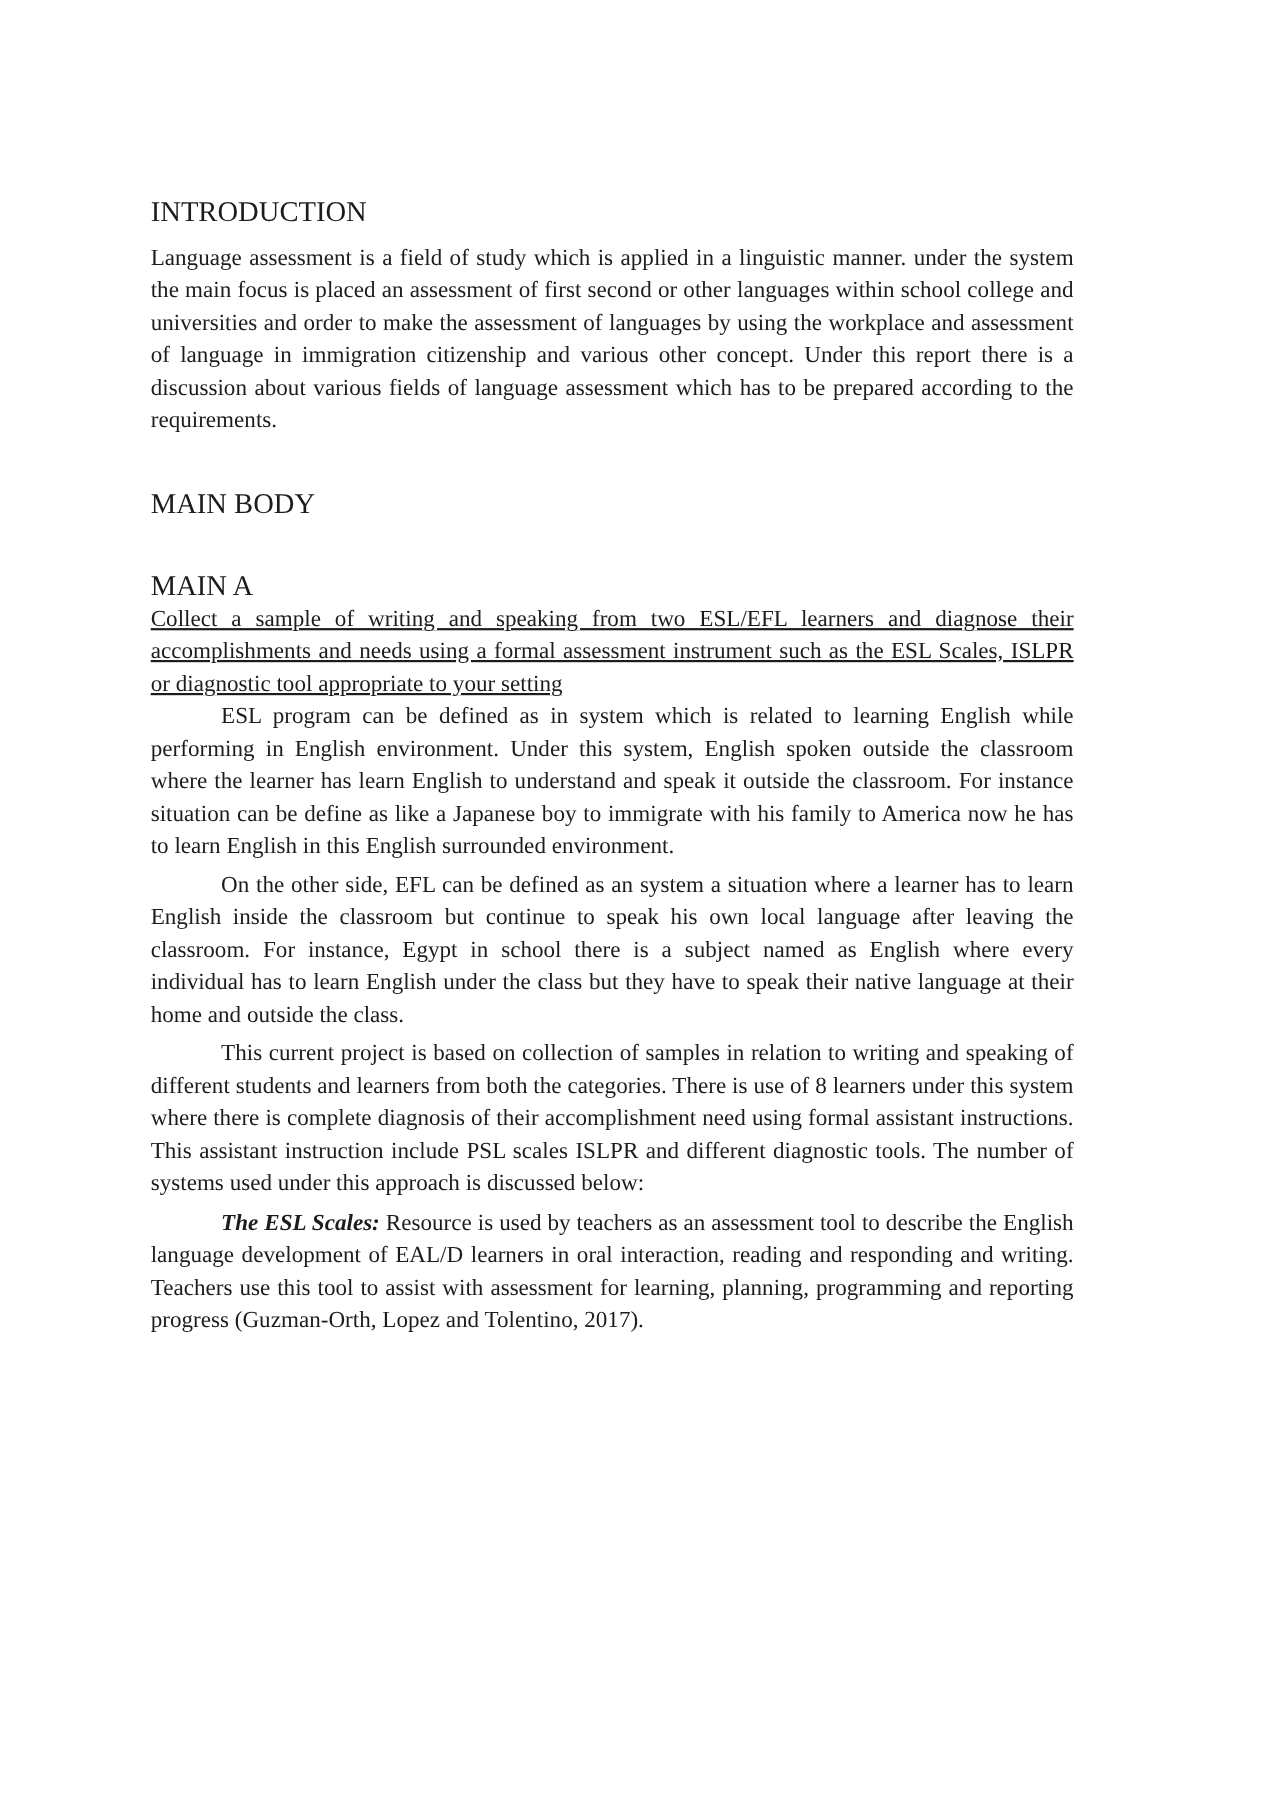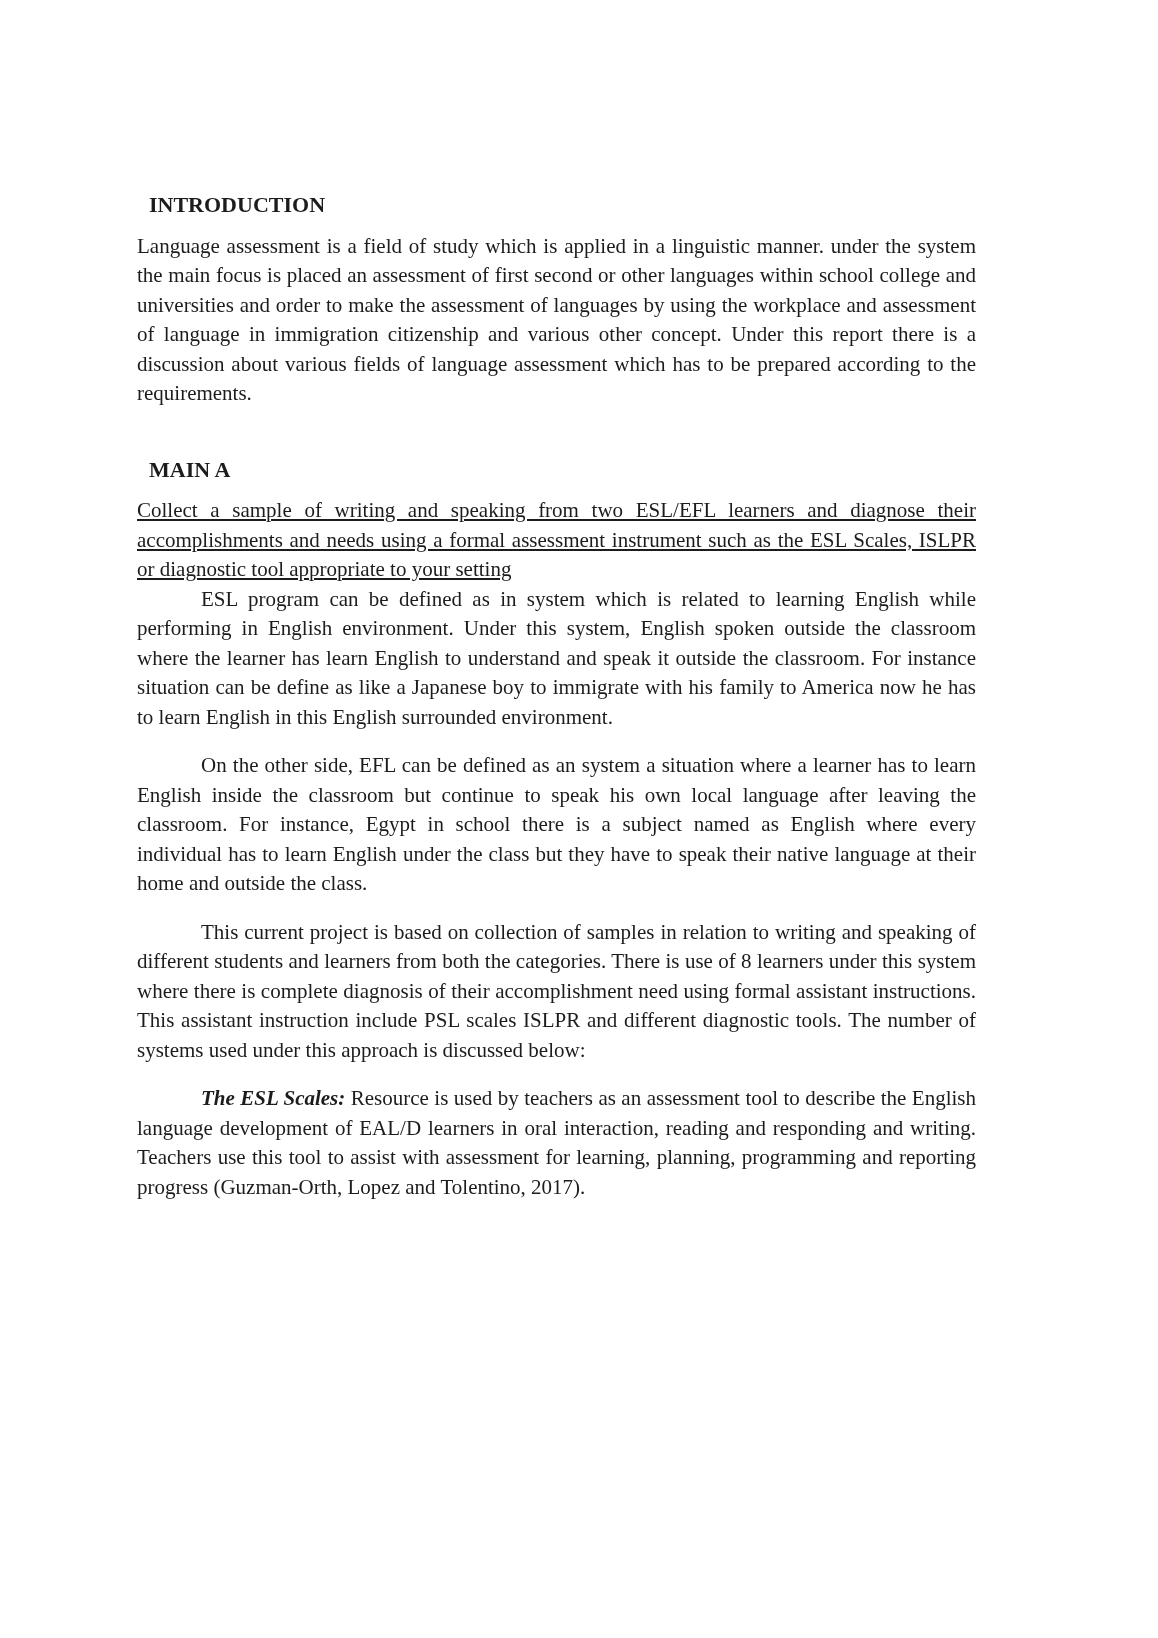--- a/index.html
+++ b/index.html
@@ -14,60 +14,62 @@
     box-sizing: border-box;
     background: #ffffff;
     padding: 178px 182px 60px 137px;
     font-family: "Liberation Serif", "DejaVu Serif", serif;
     font-size: 21px;
     line-height: 29.5px;
     color: #1c1c1c;
     overflow: hidden;
   }
   .heading {
-    font-weight: bold;
-    margin: 12px;
-    font-size: 22px;
+    font-weight: normal;
+    margin: 0;
+    font-size: 26px;
   }
   .heading.spaced {
     margin-top: 46px;
   }
   p {
     margin: 0;
   }
   .body-par {
     text-align: justify;
+    margin-top: 12px;
   }
   .prompt-par {
     text-align: justify;
   }
   .prompt-par .underlined {
     text-decoration: underline;
   }
   .indent-par {
     text-align: justify;
     text-indent: 64px;
   }
   .gap-top {
-    margin-top: 19px;
+    margin-top: 6px;
   }
   .bold-lead {
     font-weight: bold;
     font-style: italic;
   }
 </style>
 </head>
 <body>
 
 <div class="page">
 
   <h2 class="heading">INTRODUCTION</h2>
 
   <p class="body-par">Language assessment is a field of study which is applied in a linguistic manner. under the system the main focus is placed an assessment of first second or other languages within school college and universities and order to make the assessment of languages by using the workplace and assessment of language in immigration citizenship and various other concept. Under this report there is a discussion about various fields of language assessment which has to be prepared according to the requirements.</p>
 
+  <h2 class="heading spaced">MAIN BODY</h2>
 
   <h2 class="heading spaced">MAIN A</h2>
 
 
   <p class="prompt-par"><span class="underlined">Collect a sample of writing and speaking from two ESL/EFL learners and diagnose their accomplishments and needs using a formal assessment instrument such as the ESL Scales, ISLPR or diagnostic tool appropriate to your setting</span></p>
 
   <p class="indent-par">ESL program can be defined as in system which is related to learning English while performing in English environment. Under this system, English spoken outside the classroom where the learner has learn English to understand and speak it outside the classroom. For instance situation can be define as like a Japanese boy to immigrate with his family to America now he has to learn English in this English surrounded environment.</p>
 
   <p class="indent-par gap-top">On the other side, EFL can be defined as an system a situation where a learner has to learn English inside the classroom but continue to speak his own local language after leaving the classroom. For instance, Egypt in school there is a subject named as English where every individual has to learn English under the class but they have to speak their native language at their home and outside the class.</p>
 

